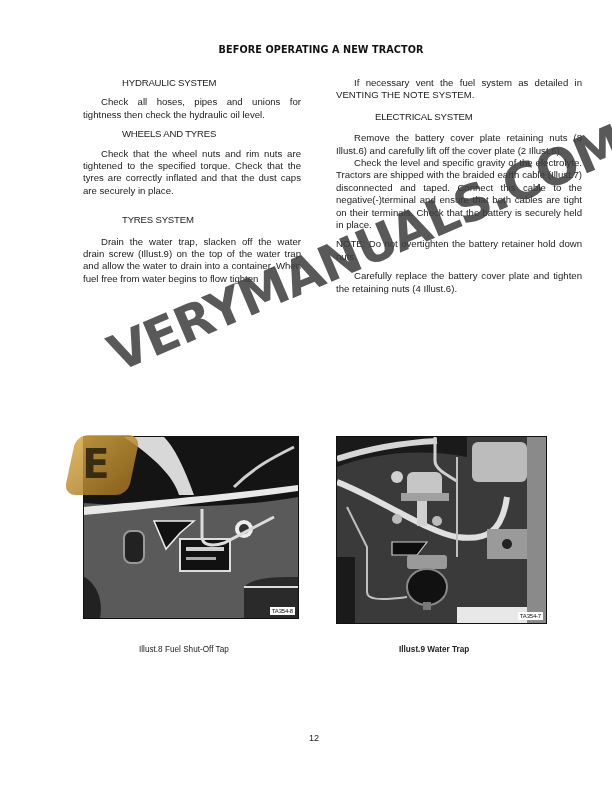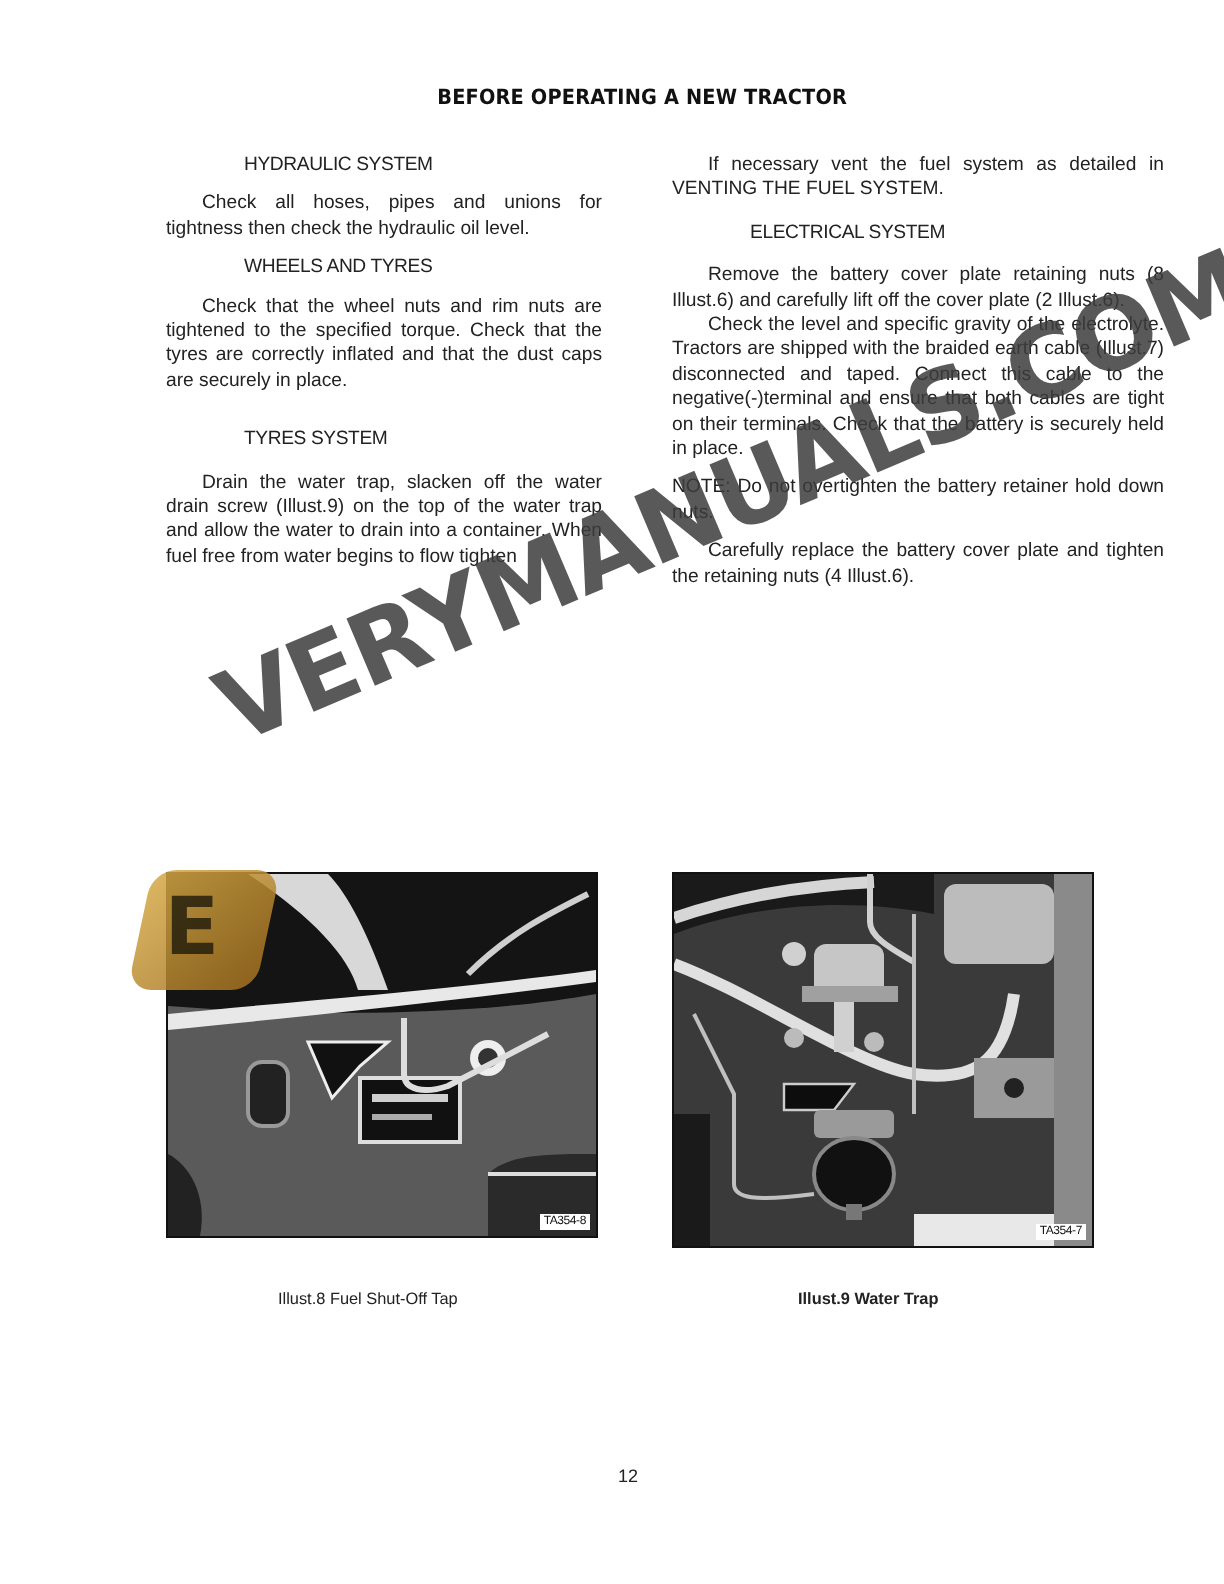--- a/index.html
+++ b/index.html
@@ -65,21 +65,21 @@
   <p class="heading">WHEELS AND TYRES</p>
   <div class="gap-s"></div>
   <p class="para indent">Check that the wheel nuts and rim nuts are tightened to the specified torque. Check that the tyres are correctly inflated and that the dust caps are securely in place.</p>
   <div class="gap-l"></div>
   <p class="heading">TYRES SYSTEM</p>
   <div class="gap-m"></div>
   <p class="para indent">Drain the water trap, slacken off the water drain screw (Illust.9) on the top of the water trap and allow the water to drain into a container. When fuel free from water begins to flow tighten</p>
 </div>
 
 <div class="col right">
-  <p class="para indent">If necessary vent the fuel system as detailed in VENTING THE FUEL SYSTEM.</p>
+  <p class="para indent">If necessary vent the fuel system as detailed in VENTING THE NOTE SYSTEM.</p>
   <div class="gap-m"></div>
   <p class="heading">ELECTRICAL SYSTEM</p>
   <div class="gap-m"></div>
   <p class="para indent">Remove the battery cover plate retaining nuts (8 Illust.6) and carefully lift off the cover plate (2 Illust.6).</p>
   <p class="para indent">Check the level and specific gravity of the electrolyte. Tractors are shipped with the braided earth cable (Illust.7) disconnected and taped. Connect this cable to the negative(-)terminal and ensure that both cables are tight on their terminals. Check that the battery is securely held in place.</p>
   <div class="gap-s"></div>
   <p class="para">NOTE: Do not overtighten the battery retainer hold down nuts.</p>
   <div class="gap-s"></div>
   <p class="para indent">Carefully replace the battery cover plate and tighten the retaining nuts (4 Illust.6).</p>
 </div>

